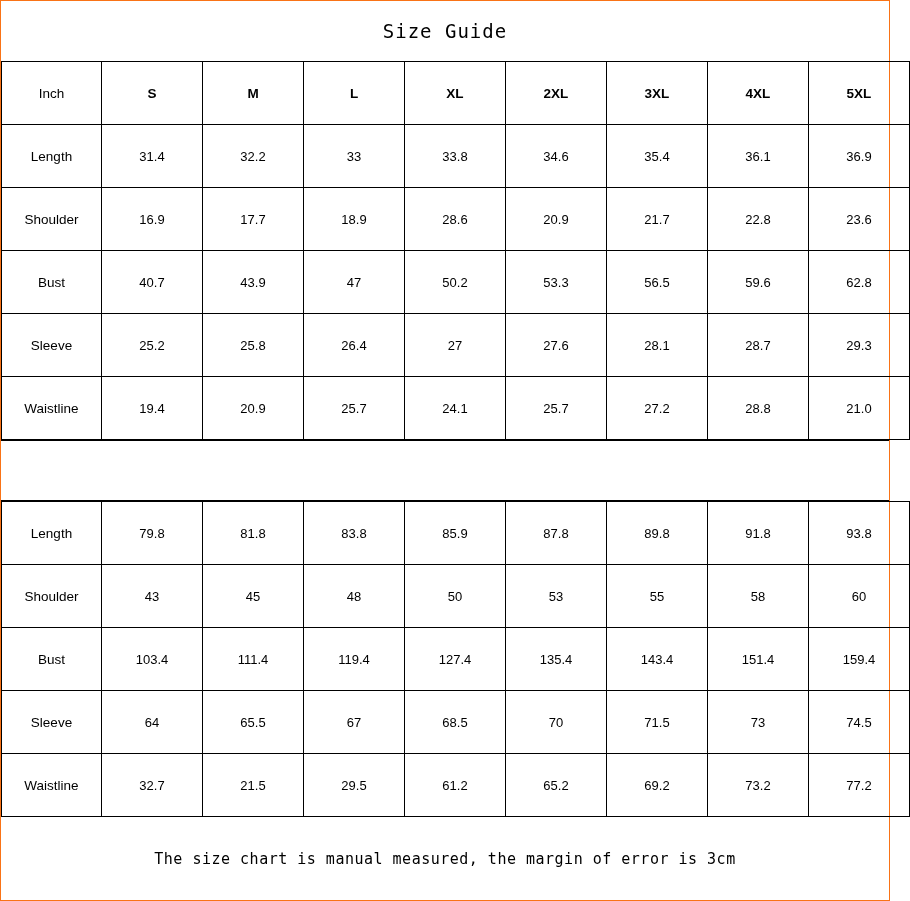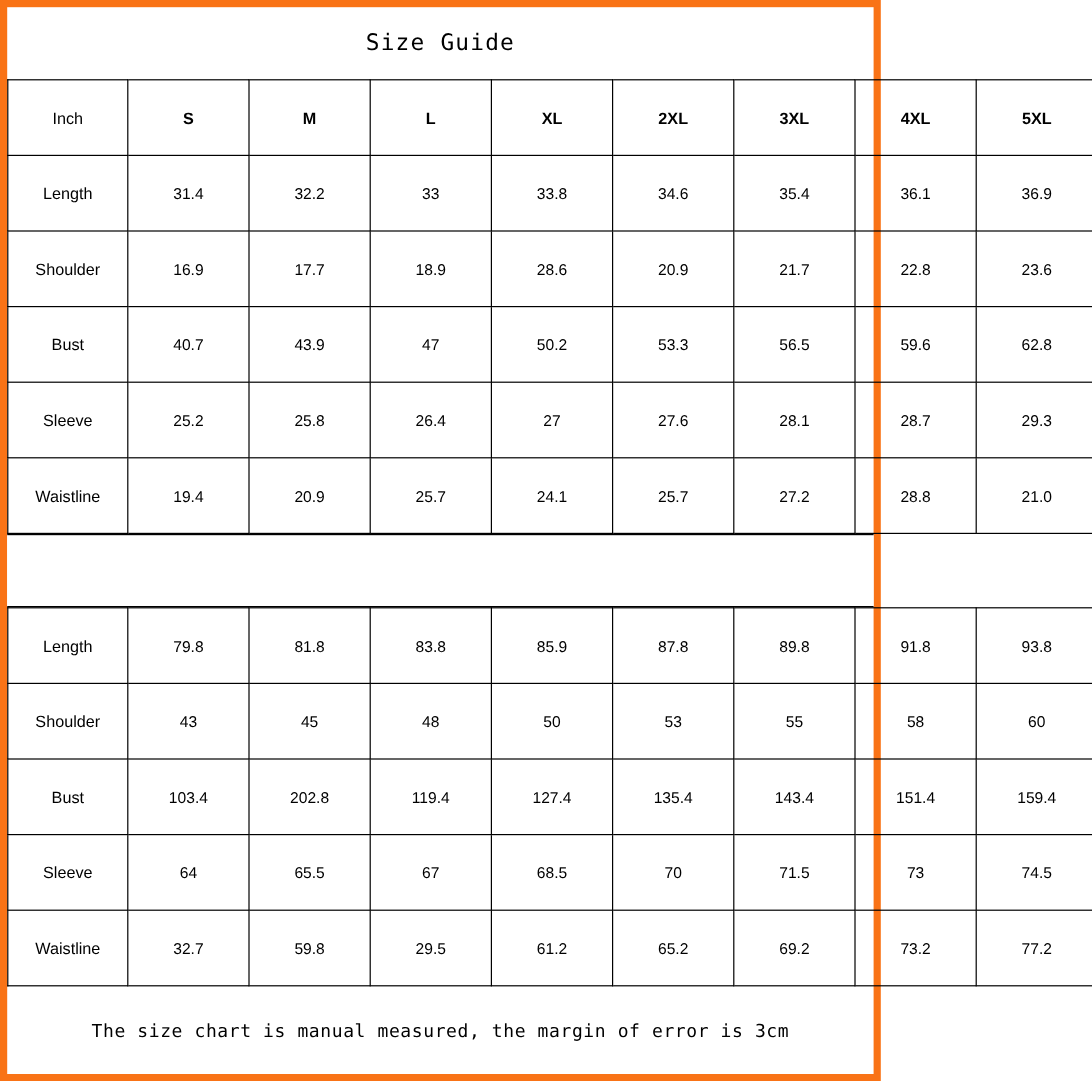--- a/index.html
+++ b/index.html
@@ -8,25 +8,25 @@
     background: #ffffff;
   }
   body {
     width: 910px;
     height: 901px;
     font-family: "DejaVu Sans Mono", monospace;
     color: #000000;
     overflow: hidden;
   }
   .page {
-    width: 734px;
+    width: 890px;
     height: 901px;
     position: relative;
     box-sizing: border-box;
-    border: 6px solid #f97316;
+    border: 1px solid #f97316;
     background: #ffffff;
     display: flex;
     flex-direction: column;
   }
   .title {
     height: 60px;
     line-height: 60px;
     text-align: center;
     font-size: 19px;
     letter-spacing: 1px;
@@ -210,21 +210,21 @@
           <td class="value">48</td>
           <td class="value">50</td>
           <td class="value">53</td>
           <td class="value">55</td>
           <td class="value">58</td>
           <td class="value">60</td>
         </tr>
         <tr>
           <td class="row-head">Bust</td>
           <td class="value">103.4</td>
-          <td class="value">202.8</td>
+          <td class="value">111.4</td>
           <td class="value">119.4</td>
           <td class="value">127.4</td>
           <td class="value">135.4</td>
           <td class="value">143.4</td>
           <td class="value">151.4</td>
           <td class="value">159.4</td>
         </tr>
         <tr>
           <td class="row-head">Sleeve</td>
           <td class="value">64</td>
@@ -232,21 +232,21 @@
           <td class="value">67</td>
           <td class="value">68.5</td>
           <td class="value">70</td>
           <td class="value">71.5</td>
           <td class="value">73</td>
           <td class="value">74.5</td>
         </tr>
         <tr>
           <td class="row-head">Waistline</td>
           <td class="value">32.7</td>
-          <td class="value">59.8</td>
+          <td class="value">21.5</td>
           <td class="value">29.5</td>
           <td class="value">61.2</td>
           <td class="value">65.2</td>
           <td class="value">69.2</td>
           <td class="value">73.2</td>
           <td class="value">77.2</td>
         </tr>
       </tbody>
     </table>
 

